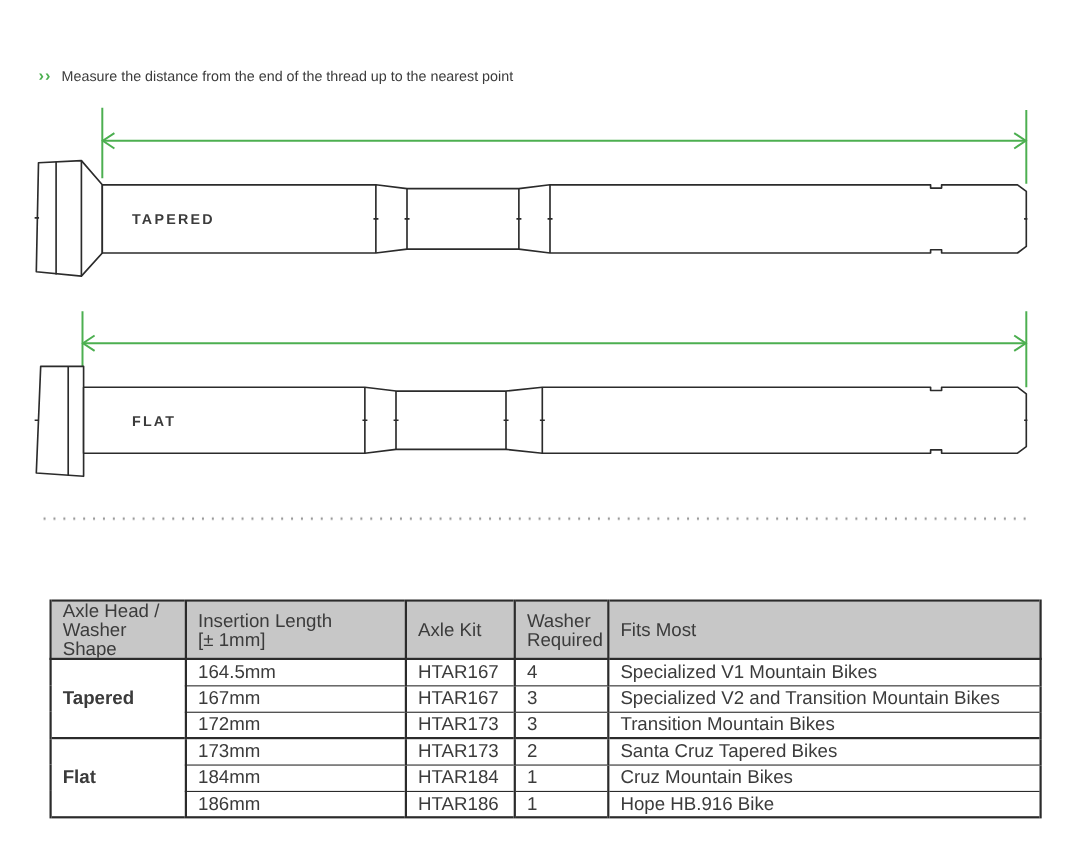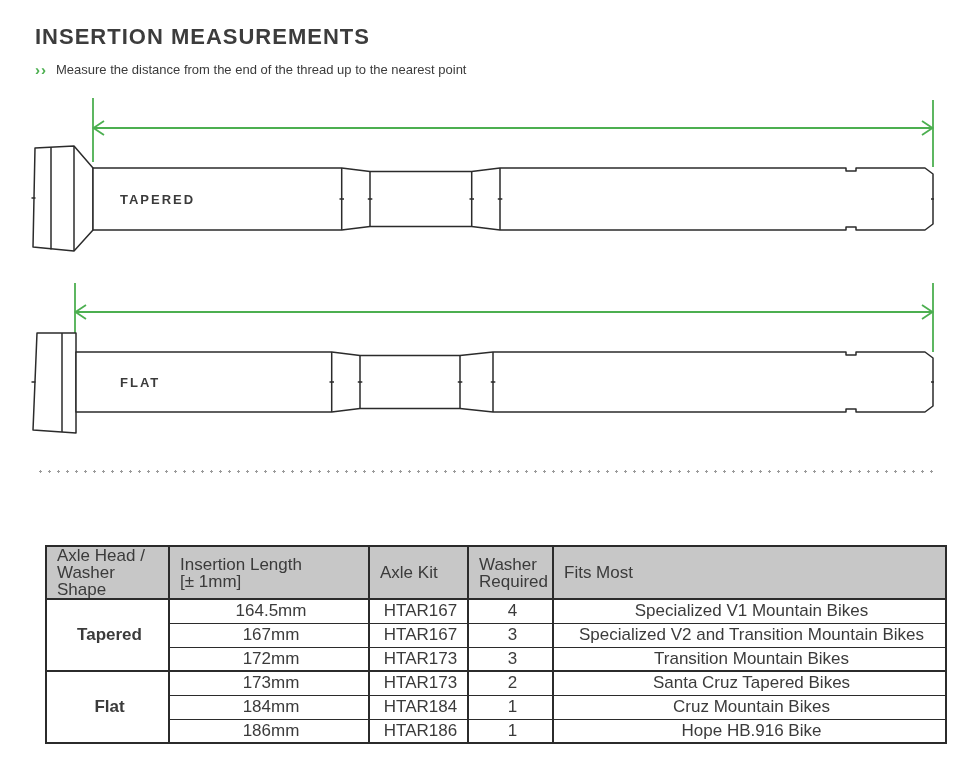--- a/index.html
+++ b/index.html
@@ -84,31 +84,30 @@
   }
   .chart-table thead th {
     background: #c7c7c7;
     font-weight: 400;
     height: 52px;
     line-height: 17px;
     white-space: pre-line;
     vertical-align: middle;
     border-bottom-width: 2px;
   }
-  .chart-table tbody td { height: 24px; text-align: center; }
+  .chart-table tbody td { height: 24px; }
   .group-label { font-weight: 700; }
   .group-start td, .group-start th { border-top-width: 2px; margin-left: 24px; }
   .bh { border-bottom-style: hidden; }
 </style>
 </head>
 <body>
 
 <div class="page">
 
-  <div class="main-title">INSERTION MEASUREMENTS</div>
 
   <div class="subtitle-line">
     <span class="chevrons">››</span>
     <span>Measure the distance from the end of the thread up to the nearest point</span>
   </div>
 
   <svg class="diagram-svg" width="970" height="365" viewBox="0 0 970 365">
 
     <g stroke="#4caf50" stroke-width="1.8" fill="none">
       <path d="M93 38 H933"></path>

